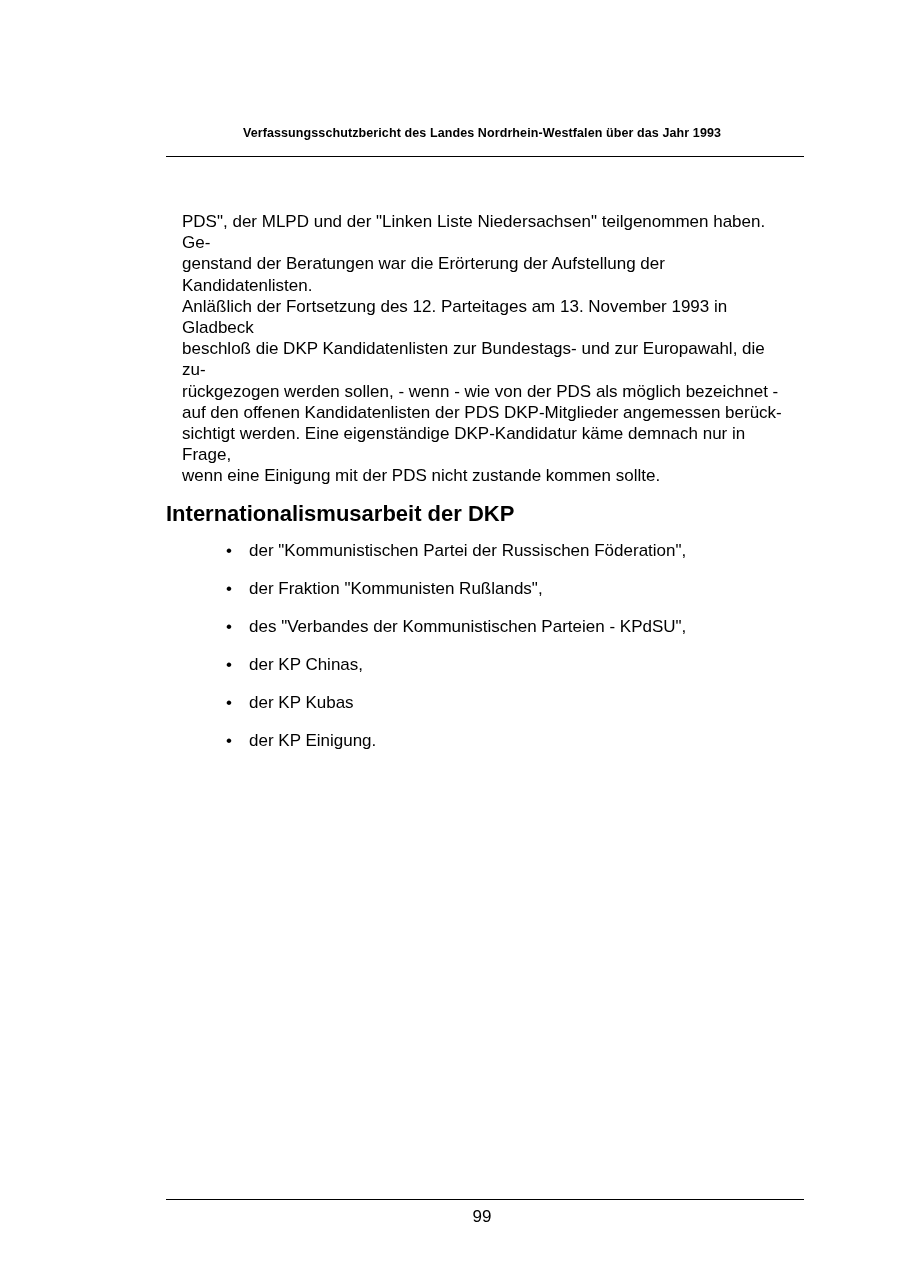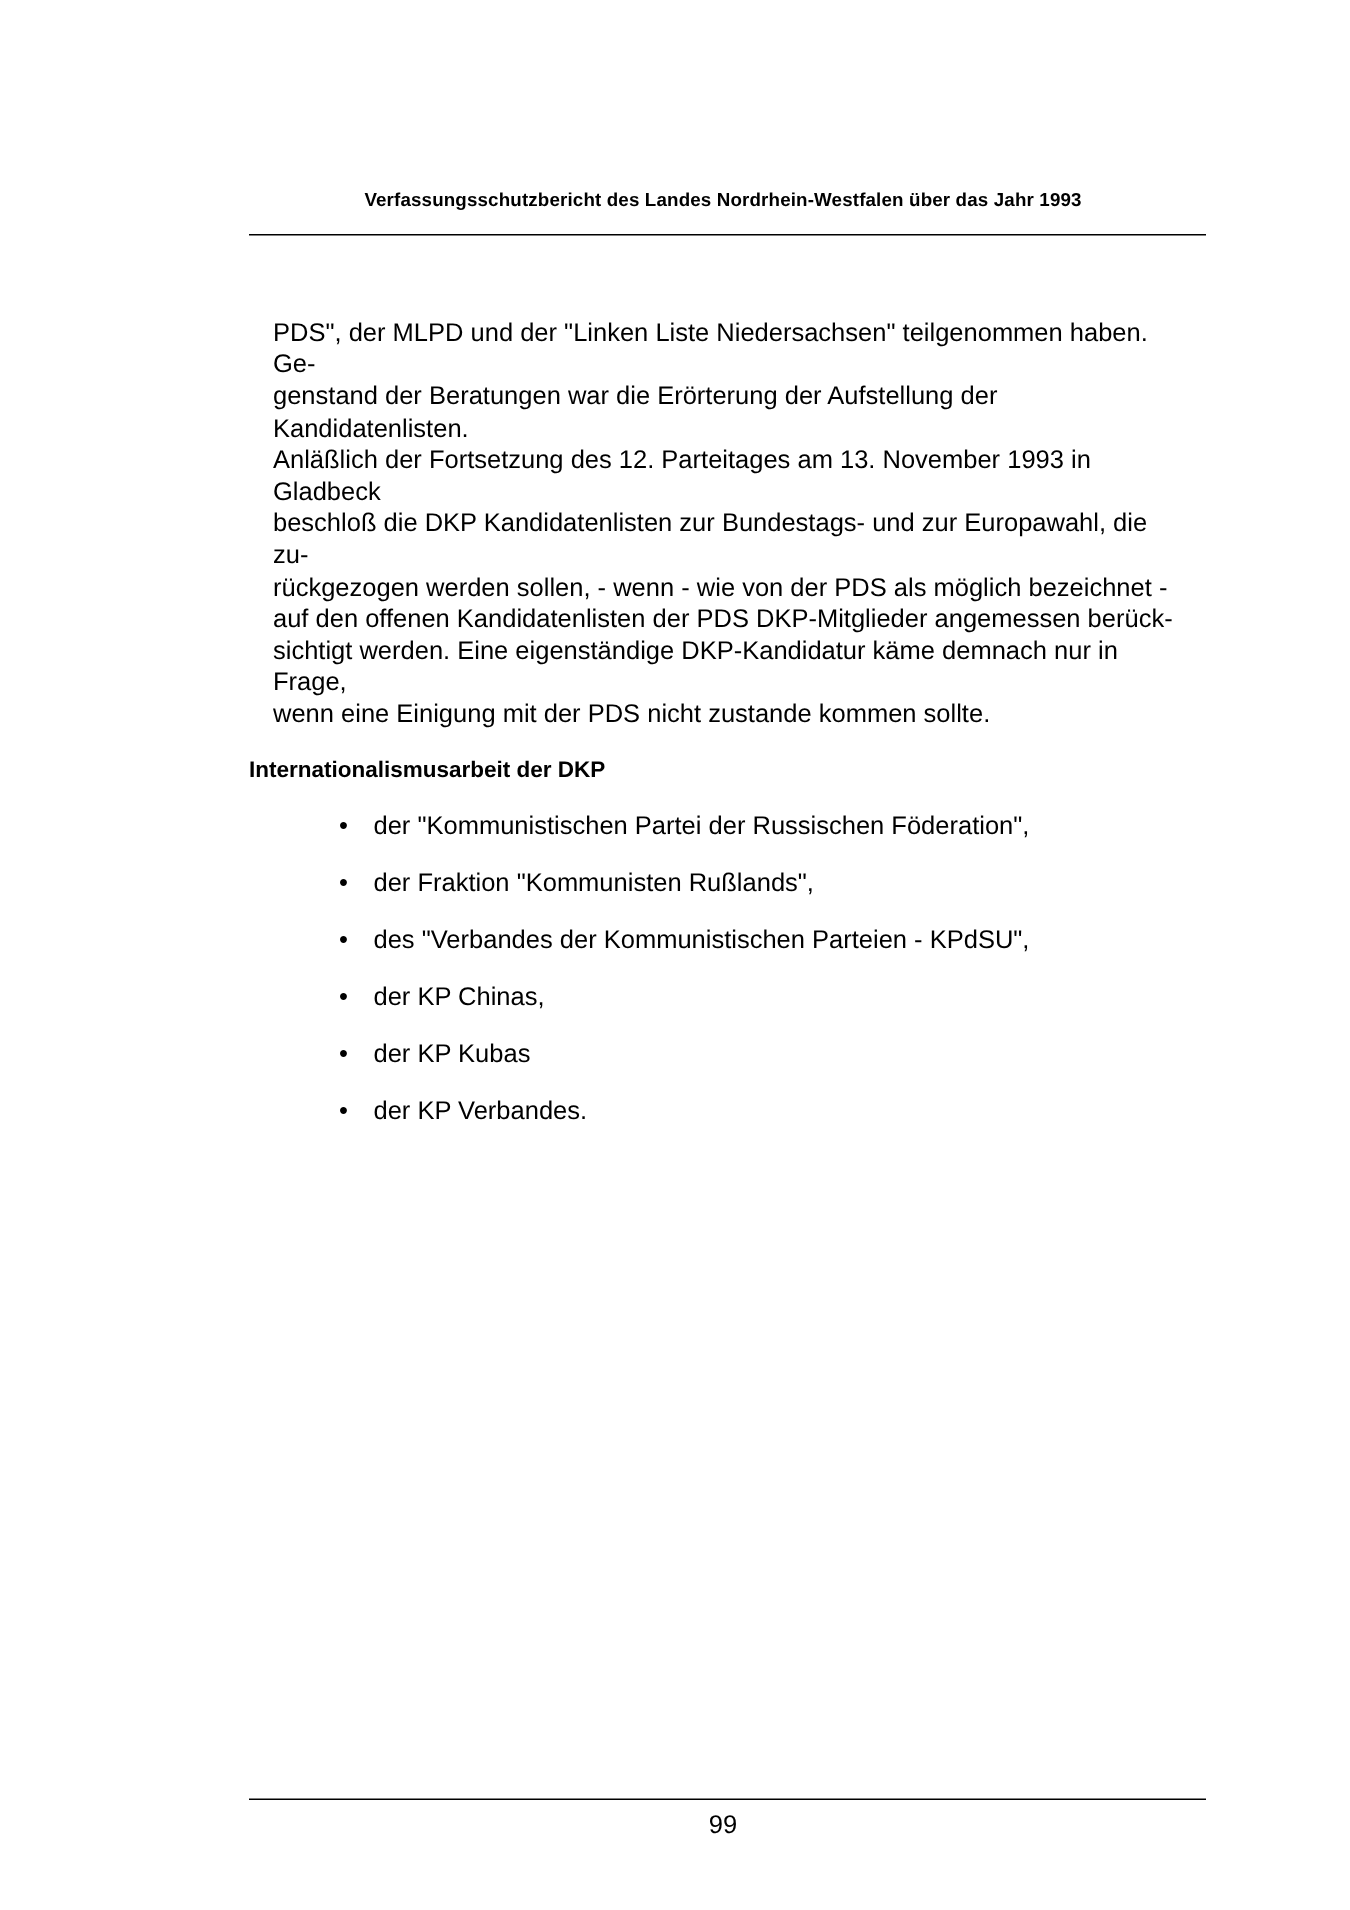--- a/index.html
+++ b/index.html
@@ -32,21 +32,21 @@
   }
   .body-content {
     padding: 22px 112px 0 118px;
     font-size: 17px;
   }
   .para {
     white-space: pre-line;
     line-height: 21.2px;
   }
   .section-heading {
-    font-size: 15px;
+    font-size: 22px;
     font-weight: bold;
     margin: 14px 0 10px 0;
     line-height: 21px;
   }
   ul.contact-list {
     list-style: none;
     margin: 2px 0 0 0;
     padding: 0;
   }
   ul.contact-list li {
@@ -100,21 +100,21 @@
 
     <h2 class="section-heading">Internationalismusarbeit der DKP</h2>
 
 
     <ul class="contact-list">
       <li>der "Kommunistischen Partei der Russischen Föderation",</li>
       <li>der Fraktion "Kommunisten Rußlands",</li>
       <li>des "Verbandes der Kommunistischen Parteien - KPdSU",</li>
       <li>der KP Chinas,</li>
       <li>der KP Kubas</li>
-      <li>der KP Verbandes.</li>
+      <li>der KP Einigung.</li>
     </ul>
 
   </main>
 
   <footer class="page-footer">
     <hr class="footer-rule">
     <div class="page-number">99</div>
   </footer>
 
 </div>

